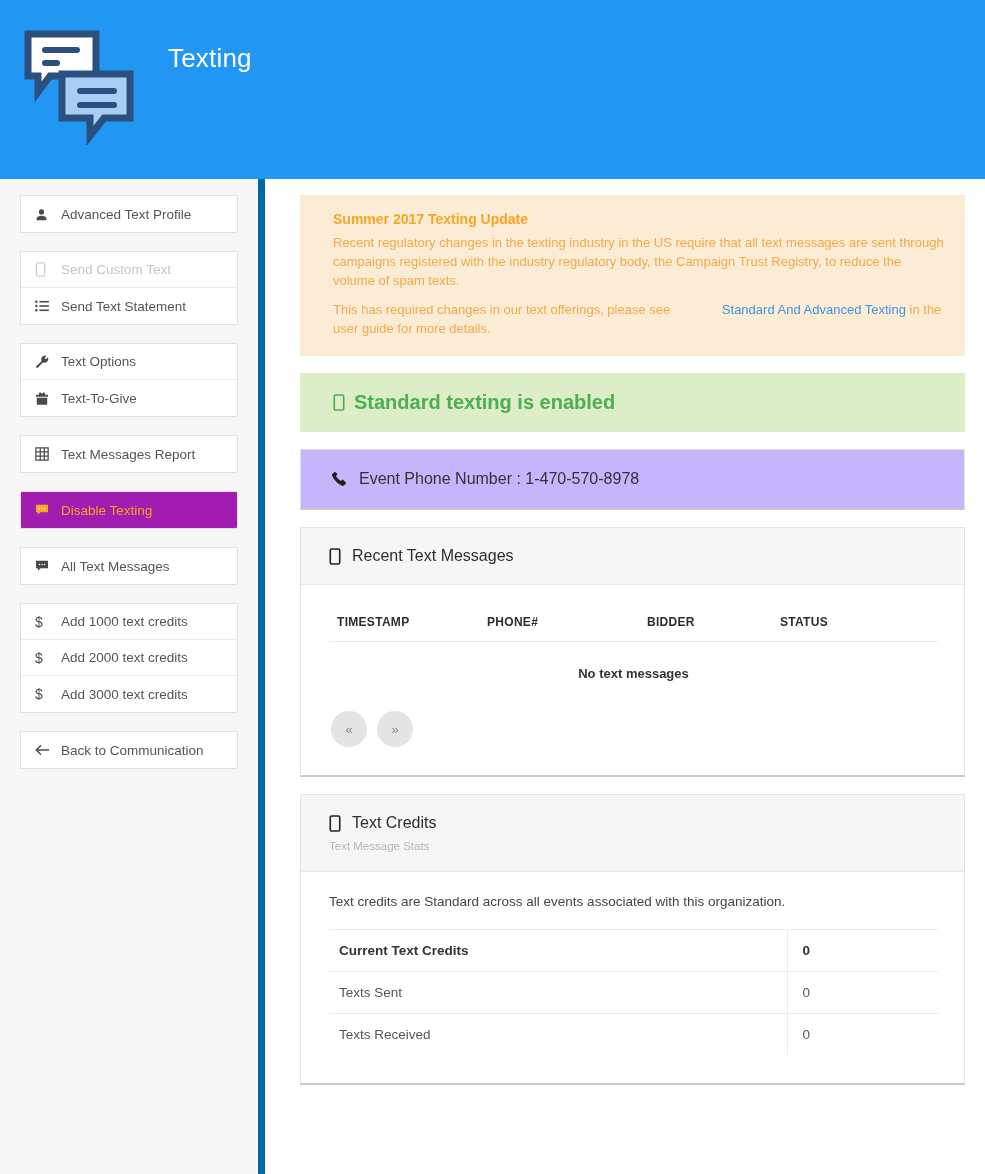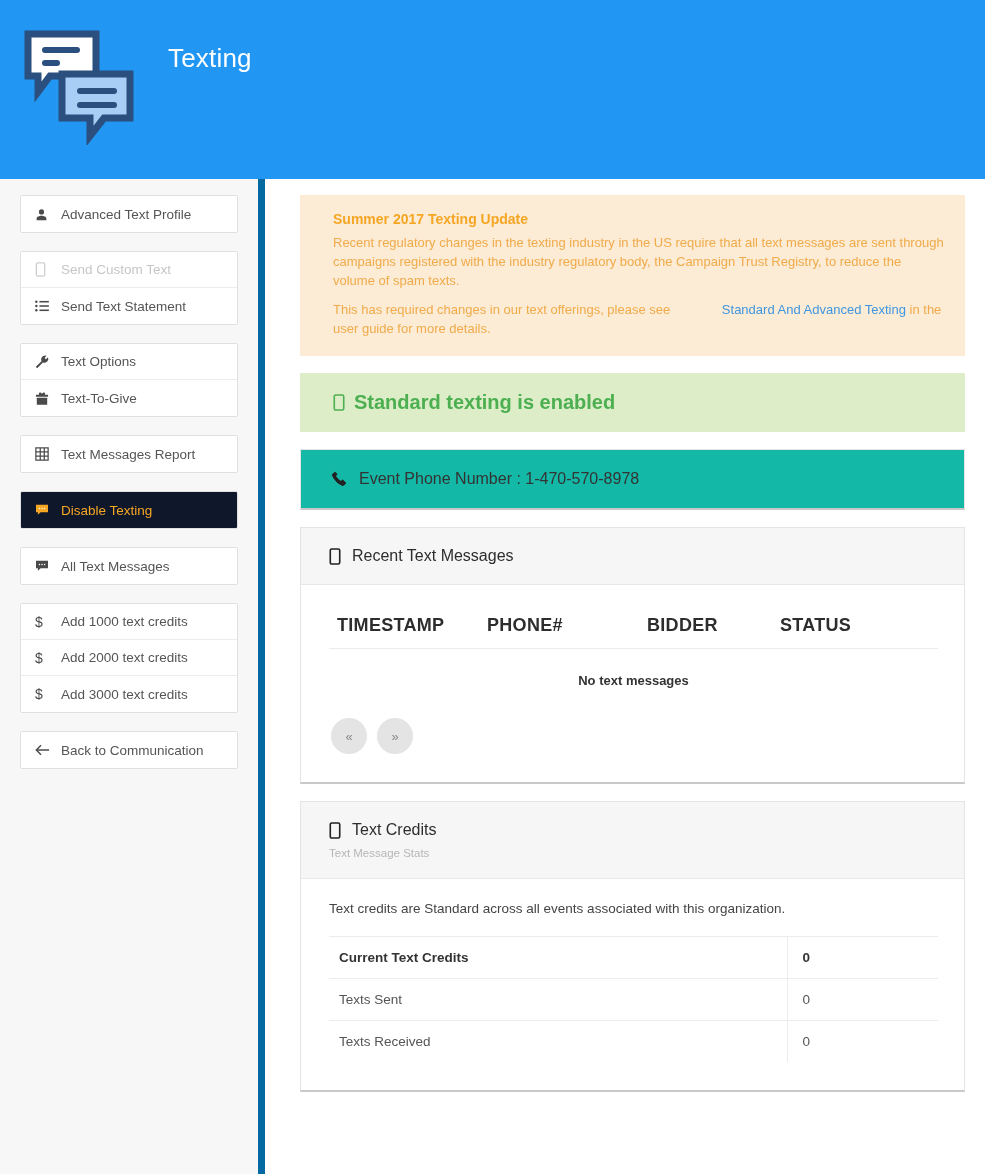--- a/index.html
+++ b/index.html
@@ -68,21 +68,21 @@
   .menu-item .mi-icon {
     width: 20px; min-width: 20px;
     display: inline-flex; align-items: center; justify-content: flex-start;
     color: #4a4a4a;
     margin-right: 6px;
   }
   .menu-item .mi-icon svg { display: block; }
   .menu-item.disabled { color: #c6c6c6; cursor: default; }
   .menu-item.disabled .mi-icon { color: #cfcfcf; }
   .menu-item.active {
-    background: #0f172a;
+    background: #a21caf;
     color: #f5a623;
     align-items: center;
   }
   .menu-item.active .mi-icon { color: #f5a623; }
   .mi-dollar { font-size: 14px; font-weight: 400; color: #4a4a4a; }
 
   
   .main {
     position: absolute; left: 265px; top: 0;
     width: 720px; height: 995px;
@@ -115,21 +115,21 @@
     padding: 18px 20px 18px 33px;
     margin-bottom: 17px;
     display: flex; align-items: center;
   }
   .alert-success .as-icon { color: #4caf50; margin-right: 9px; display: inline-flex; }
   .alert-success-text { color: #4caf50; font-size: 20px; font-weight: bold; }
 
   
   .card {
     width: 665px;
-    background: #14b8a6;
+    background: #c4b5fd;
     border: 1px solid #e4e4e4;
     border-bottom: 2px solid #c9c9c9;
     margin-bottom: 17px;
   }
   .card-phone {
     display: flex; align-items: center;
     padding: 20px 20px 20px 30px;
     font-size: 16px; color: #333333;
   }
   .card-phone .cp-icon { margin-right: 12px; display: inline-flex; color: #222; }
@@ -158,21 +158,21 @@
   }
   .panel-body { padding: 22px 26px 28px 28px; }
 
   
   table.msg-table {
     width: 100%; border-collapse: collapse;
     table-layout: fixed;
   }
   table.msg-table th {
     text-align: left;
-    font-size: 18px; font-weight: bold; color: #2d2d2d;
+    font-size: 12px; font-weight: bold; color: #2d2d2d;
     padding: 8px 4px 12px 8px;
     border-bottom: 1px solid #ececec;
     letter-spacing: 0.3px;
   }
   .col-ts  { width: 150px; }
   .col-ph  { width: 160px; }
   .col-bd  { width: 133px; }
   .col-st  { width: 140px; }
   .col-xx  { width: auto; }
   .empty-row td {

